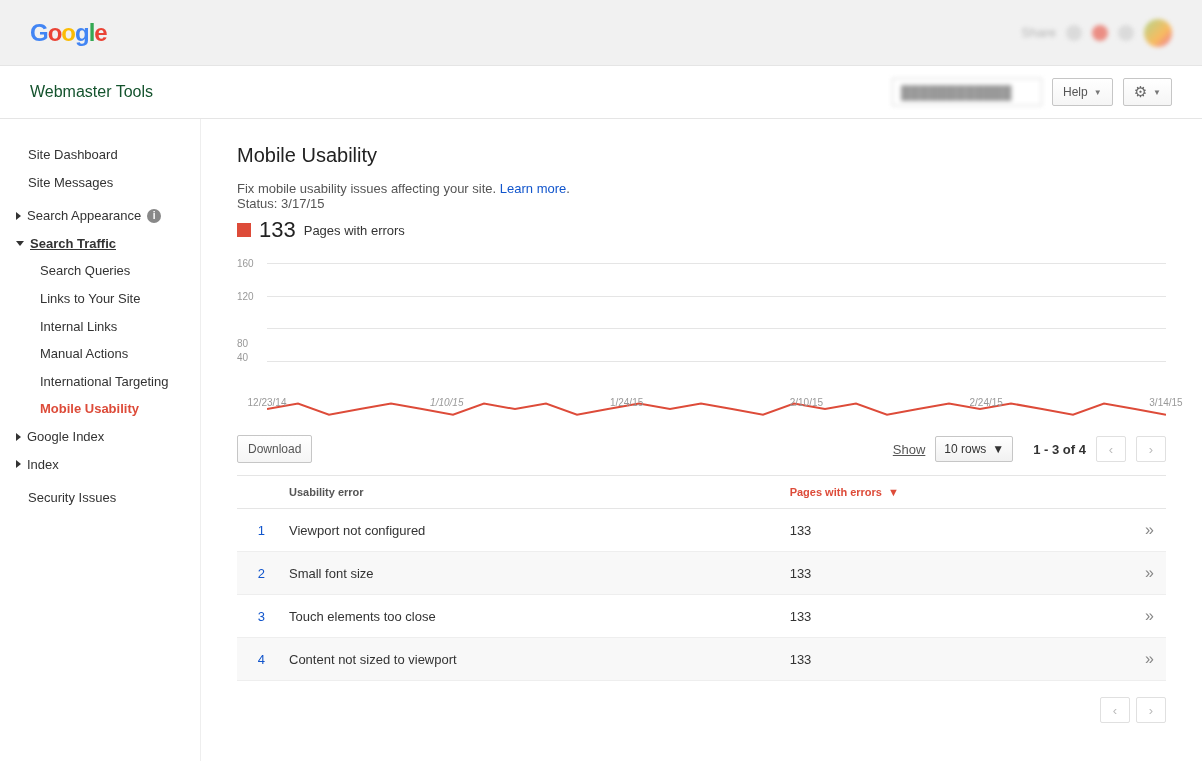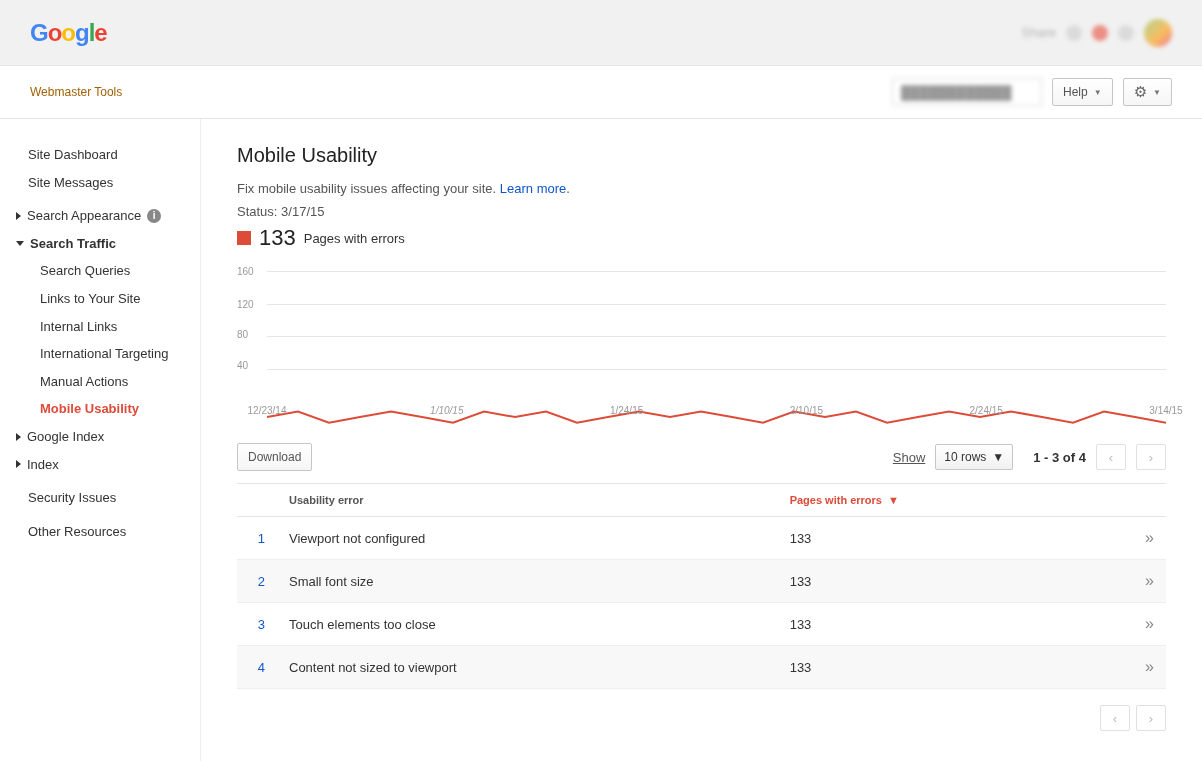--- a/index.html
+++ b/index.html
@@ -9,46 +9,46 @@
   
   .topbar { background: #f1f1f1; height: 66px; display: flex; align-items: center; padding: 0 30px; border-bottom: 1px solid #e5e5e5; }
   .google-logo { font-size: 24px; font-weight: bold; letter-spacing: -1px; }
   .g-b { color:#4285F4; } .g-r { color:#EA4335; } .g-y { color:#FBBC05; } .g-g { color:#34A853; }
   .topbar-right { margin-left: auto; display:flex; align-items:center; gap:10px; filter: blur(2px); opacity:.6;}
   .tr-dot { width:16px; height:16px; border-radius:50%; }
   .avatar { width:28px; height:28px; border-radius:50%; background: linear-gradient(135deg,#8bc34a,#ff9800 60%,#e91e63); }
 
   
   .header { display:flex; align-items:center; padding: 12px 30px; border-bottom: 1px solid #e5e5e5; }
-  .product-title { color:#a16207; font-size:12px; }
+  .product-title { color:#14532d; font-size:16px; }
   .header-right { margin-left:auto; display:flex; gap:10px; align-items:center; }
   .site-sel { width:150px; height:28px; border:1px solid #d9d9d9; background:#fff; display:flex; align-items:center; padding:0 8px; color:#999; filter:blur(2px);}
   .btn { border:1px solid #c6c6c6; background:linear-gradient(#fff,#f5f5f5); height:28px; padding:0 10px; display:flex; align-items:center; gap:6px; font-size:12px; color:#555; cursor:pointer; border-radius:2px;}
   .btn .caret { font-size:8px; color:#777; }
   .gear { font-size:15px; color:#666; }
 
   
   .layout { display:flex; }
   .sidebar { width:200px; padding: 22px 0 0 28px; }
   .content { flex:1; padding: 25px 36px 40px 36px; border-left:1px solid #eee;}
 
   
   .sidebar div { line-height: 1.2; }
   .side-item { display:flex; align-items:center; gap:6px; color:#333; padding: 6px 0; cursor:pointer; font-size:13px;}
   .side-item.selected { color:#dd4b39; font-weight:bold; }
-  .side-item.bold { font-weight:bold; }
+  .side-item.bold { font-weight:bold;text-decoration:underline; }
   .tri { display:inline-block; width:0; height:0; }
   .tri-right { border-top:4px solid transparent; border-bottom:4px solid transparent; border-left:5px solid #333; }
   .tri-down { border-left:4px solid transparent; border-right:4px solid transparent; border-top:5px solid #333; }
   .side-sub { padding-left:12px; }
   .info-icon { width:14px; height:14px; border-radius:50%; background:#888; color:#fff; font-size:10px; display:inline-flex; align-items:center; justify-content:center; font-weight:bold;}
 
   
   h2 { font-size:20px; font-weight:normal; color:#222; margin-bottom:14px; }
-  .subtitle { color:#555; margin-bottom:8px; }
+  .subtitle { color:#555; }
   .subtitle a { color:#1155cc; }
   .status { color:#555; margin-bottom:6px; }
   .summary { display:flex; align-items:center; gap:8px; margin-bottom:20px;}
   .sq { width:14px; height:14px; background:#dd4b39; }
   .bignum { font-size:22px; color:#222; }
   .errlabel { color:#333; }
 
   
   .chart { position:relative; height:150px; margin-bottom:10px;}
   .chart-grid { position:absolute; left:30px; right:0; top:0; bottom:20px; }
@@ -134,65 +134,62 @@
       <div class="side-item">
           <span>Search Queries</span>
         </div>
       <div class="side-item">
           <span>Links to Your Site</span>
         </div>
       <div class="side-item">
           <span>Internal Links</span>
         </div>
       <div class="side-item">
+          <span>Manual Actions</span>
+        </div>
+      <div class="side-item">
           <span>International Targeting</span>
-        </div>
-      <div class="side-item">
-          <span>Manual Actions</span>
         </div>
       <div class="side-item selected">
           <span>Mobile Usability</span>
         </div>
     </div>
     <div class="side-item" style="margin-left:-12px">
       <span class="tri tri-right"></span>
       <span>Google Index</span>
     </div>
     <div class="side-item" style="margin-left:-12px">
       <span class="tri tri-right"></span>
       <span>Index</span>
     </div>
     <div style="height:6px"></div>
     <div class="side-item">
         <span>Security Issues</span>
       </div>
     <div style="height:6px"></div>
-    <div class="side-item">
-        <span>Other Resources</span>
-      </div>
   </div>
 
   <div class="content">
     <h2>Mobile Usability</h2>
     <div class="subtitle">
       <span>Fix mobile usability issues affecting your site. </span><a href="#">Learn more</a><span>.</span>
     </div>
     <div class="status">
       <span>Status: </span><span>3/17/15</span>
     </div>
     <div class="summary">
       <span class="sq"></span>
       <span class="bignum">133</span>
       <span class="errlabel">Pages with errors</span>
     </div>
 
     <div class="chart">
       <div id="ylabels">
           <div class="y-label" style="top: 94px;">40</div>
-          <div class="y-label" style="top: 63px; text-align: right;">80</div>
+          <div class="y-label" style="top: 80px; text-align: right;">80</div>
           <div class="y-label" style="top: 32.5px;">120</div>
           <div class="y-label" style="top: 0px;">160</div>
         </div>
       <div class="chart-grid" id="gridlines">
           <div class="grid-line" style="top: 75%;"></div>
           <div class="grid-line" style="top: 50%;"></div>
           <div class="grid-line" style="top: 25%;"></div>
           <div class="grid-line" style="top: 0%;"></div>
         </div>
       <svg class="chart-svg" id="chartsvg" preserveAspectRatio="none" viewBox="0 0 1000 1000">

